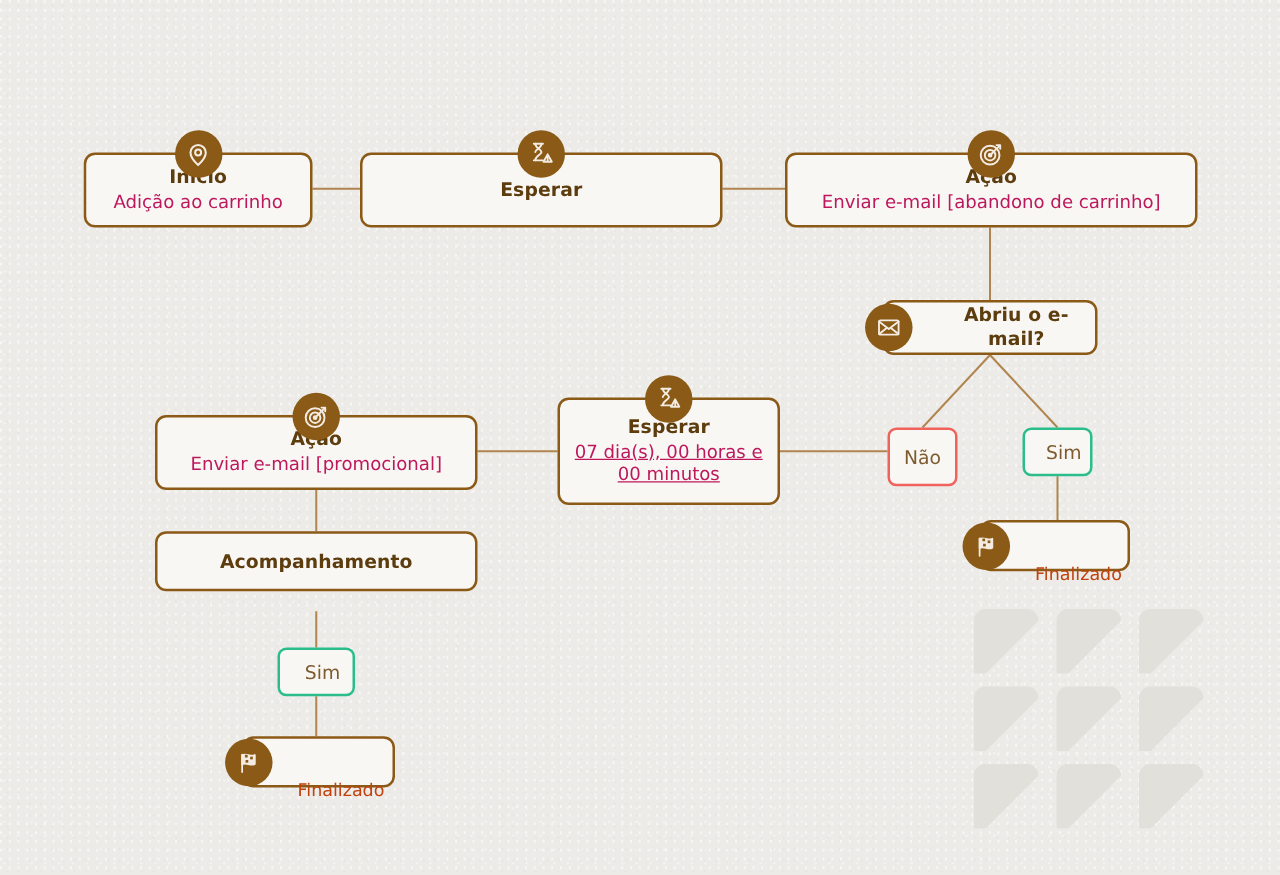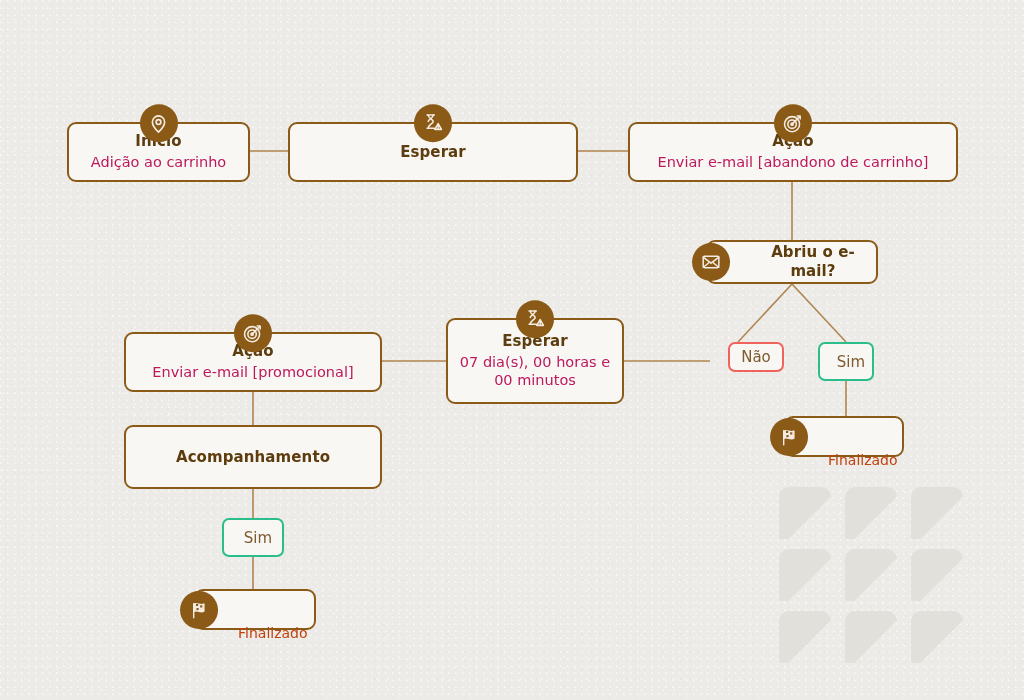--- a/index.html
+++ b/index.html
@@ -79,21 +79,21 @@
     line-height: 1.25;
   }
   .node .n-sub {
     font-size: 14.5px;
     color: #be185d;
     line-height: 1.3;
     margin-top: 2px;
     padding: 0 8px;
     white-space: nowrap;
   }
-  .node.wrap .n-sub { white-space: normal; }
+  .node.wrap .n-sub { white-space: normal; text-decoration: underline; }
 
   
   .icon-bubble {
     position: absolute;
     width: 38px;
     height: 38px;
     border-radius: 50%;
     background: #8a5a16;
     display: flex;
     align-items: center;
@@ -252,21 +252,21 @@
       <circle cx="11" cy="13" r="4.6"></circle>
       <circle cx="11" cy="13" r="1.2" fill="#f4ece2"></circle>
       <path d="M11 13l8.4-8.4"></path>
       <path d="M16.6 4.2h3.2v3.2"></path>
     </svg>
   </span>
   <span class="n-title">Ação</span>
   <span class="n-sub">Enviar e-mail [promocional]</span>
 </div>
 
-<div class="node" style="left:124px; top:425px; width:258px; height:64px;">
+<div class="node" style="left:124px; top:425px; width:258px; height:48px;">
   <span class="n-title">Acompanhamento</span>
 </div>
 
 <div class="node inline-node" style="left:784px; top:416px; width:120px; height:41px;">
   <span class="icon-bubble">
     <svg width="20" height="20" viewBox="0 0 24 24" fill="none" stroke="#f4ece2" stroke-width="1.7" stroke-linecap="round" stroke-linejoin="round">
       <path d="M5.6 21.2V4.4"></path>
       <path d="M5.6 5.2c4-2.6 8.2 2.2 12.2-.4v8.6c-4 2.6-8.2-2.2-12.2.4z" fill="#f4ece2" stroke="none"></path>
       <path d="M5.6 5.2c4-2.6 8.2 2.2 12.2-.4v8.6c-4 2.6-8.2-2.2-12.2.4z"></path>
       <rect x="8.3" y="4.6" width="2.6" height="2.6" fill="#8a5a16" stroke="none"></rect>
@@ -284,17 +284,17 @@
       <path d="M5.6 5.2c4-2.6 8.2 2.2 12.2-.4v8.6c-4 2.6-8.2-2.2-12.2.4z" fill="#f4ece2" stroke="none"></path>
       <path d="M5.6 5.2c4-2.6 8.2 2.2 12.2-.4v8.6c-4 2.6-8.2-2.2-12.2.4z"></path>
       <rect x="8.3" y="4.6" width="2.6" height="2.6" fill="#8a5a16" stroke="none"></rect>
       <rect x="13.3" y="6.4" width="2.6" height="2.6" fill="#8a5a16" stroke="none"></rect>
       <rect x="8.9" y="9.6" width="2.6" height="2.6" fill="#8a5a16" stroke="none"></rect>
     </svg>
   </span>
   <span class="n-plain">Finalizado</span>
 </div>
 
-<div class="chip no" style="left:728px; top:342px; width:56px; height:30px;">Não</div>
+<div class="chip no" style="left:710px; top:342px; width:56px; height:47px;">Não</div>
 
 <div class="chip yes" style="left:818px; top:342px; width:56px; height:39px;">Sim</div>
 
 <div class="chip yes" style="left:222px; top:518px; width:62px; height:39px;">Sim</div>
 
 </body></html>

